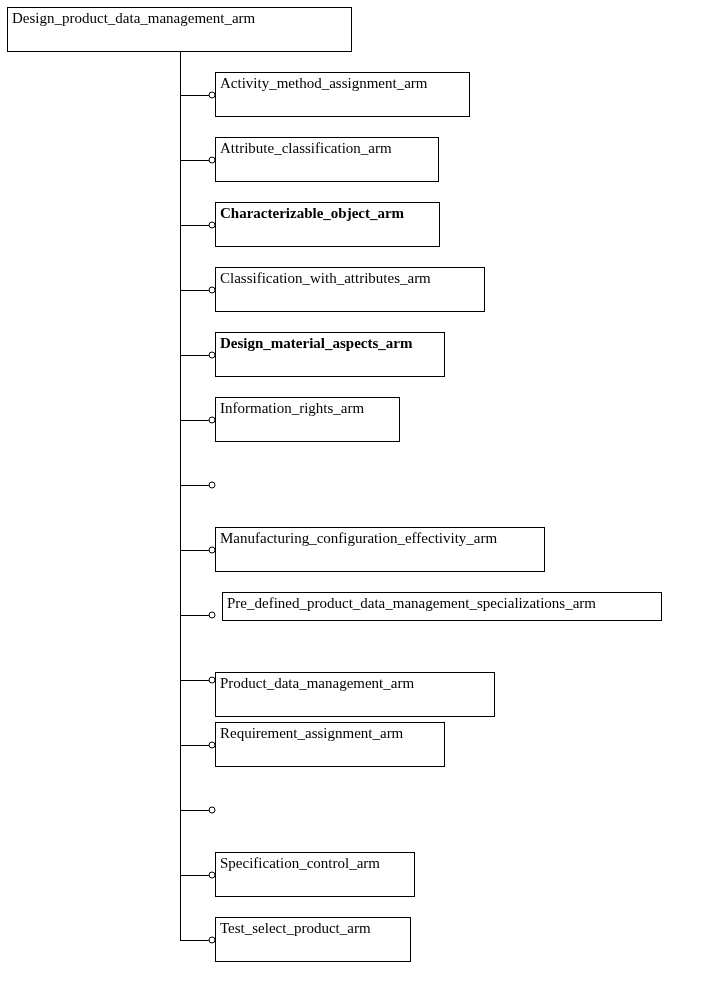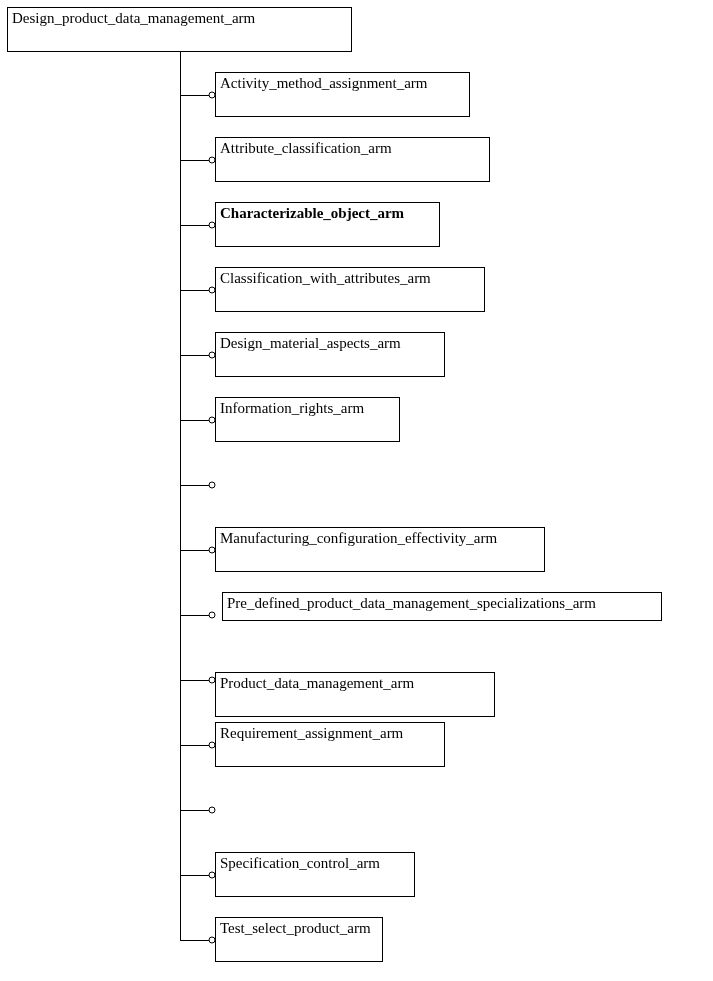--- a/index.html
+++ b/index.html
@@ -48,36 +48,36 @@
 
 <div class="canvas" id="canvas">
     <div class="box" style="left: 7px; top: 7px; width: 345px; height: 45px;">
       <div class="label">Design_product_data_management_arm</div>
     </div>
     <div class="box" style="left: 215px; top: 72px; width: 255px; height: 45px;">
       <div class="label">Activity_method_assignment_arm</div>
     </div>
     <div class="hline" style="left: 180px; top: 94.5px; width: 29px; height: 1px;"></div>
     <div class="conn-circle" style="left: 212px; top: 94.5px;"></div>
-    <div class="box" style="left: 215px; top: 137px; width: 275px; height: 45px;">
+    <div class="box" style="left: 215px; top: 137px; width: 224px; height: 45px;">
       <div class="label">Attribute_classification_arm</div>
     </div>
     <div class="hline" style="left: 180px; top: 159.5px; width: 29px; height: 1px;"></div>
     <div class="conn-circle" style="left: 212px; top: 159.5px;"></div>
     <div class="box" style="left: 215px; top: 202px; width: 225px; height: 45px; font-weight: bold;">
       <div class="label">Characterizable_object_arm</div>
     </div>
     <div class="hline" style="left: 180px; top: 224.5px; width: 29px; height: 1px;"></div>
     <div class="conn-circle" style="left: 212px; top: 224.5px;"></div>
     <div class="box" style="left: 215px; top: 267px; width: 270px; height: 45px;">
       <div class="label">Classification_with_attributes_arm</div>
     </div>
     <div class="hline" style="left: 180px; top: 289.5px; width: 29px; height: 1px;"></div>
     <div class="conn-circle" style="left: 212px; top: 289.5px;"></div>
-    <div class="box" style="left: 215px; top: 332px; width: 230px; height: 45px;">
+    <div class="box" style="left: 215px; top: 332px; width: 230px; height: 45px; font-weight: bold;">
       <div class="label">Design_material_aspects_arm</div>
     </div>
     <div class="hline" style="left: 180px; top: 354.5px; width: 29px; height: 1px;"></div>
     <div class="conn-circle" style="left: 212px; top: 354.5px;"></div>
     <div class="box" style="left: 215px; top: 397px; width: 185px; height: 45px;">
       <div class="label">Information_rights_arm</div>
     </div>
     <div class="hline" style="left: 180px; top: 419.5px; width: 29px; height: 1px;"></div>
     <div class="conn-circle" style="left: 212px; top: 419.5px;"></div>
     <div class="hline" style="left: 180px; top: 484.5px; width: 29px; height: 1px;"></div>
@@ -102,19 +102,19 @@
     </div>
     <div class="hline" style="left: 180px; top: 744.5px; width: 29px; height: 1px;"></div>
     <div class="conn-circle" style="left: 212px; top: 744.5px;"></div>
     <div class="hline" style="left: 180px; top: 809.5px; width: 29px; height: 1px;"></div>
     <div class="conn-circle" style="left: 212px; top: 809.5px;"></div>
     <div class="box" style="left: 215px; top: 852px; width: 200px; height: 45px;">
       <div class="label">Specification_control_arm</div>
     </div>
     <div class="hline" style="left: 180px; top: 874.5px; width: 29px; height: 1px;"></div>
     <div class="conn-circle" style="left: 212px; top: 874.5px;"></div>
-    <div class="box" style="left: 215px; top: 917px; width: 168px; height: 45px;">
+    <div class="box" style="left: 215px; top: 917px; width: 196px; height: 45px;">
       <div class="label">Test_select_product_arm</div>
     </div>
     <div class="hline" style="left: 180px; top: 939.5px; width: 29px; height: 1px;"></div>
     <div class="conn-circle" style="left: 212px; top: 939.5px;"></div>
     <div class="vline" style="left: 180px; top: 52px; width: 1px; height: 888.5px;"></div>
   </div>
 
 </body></html>

